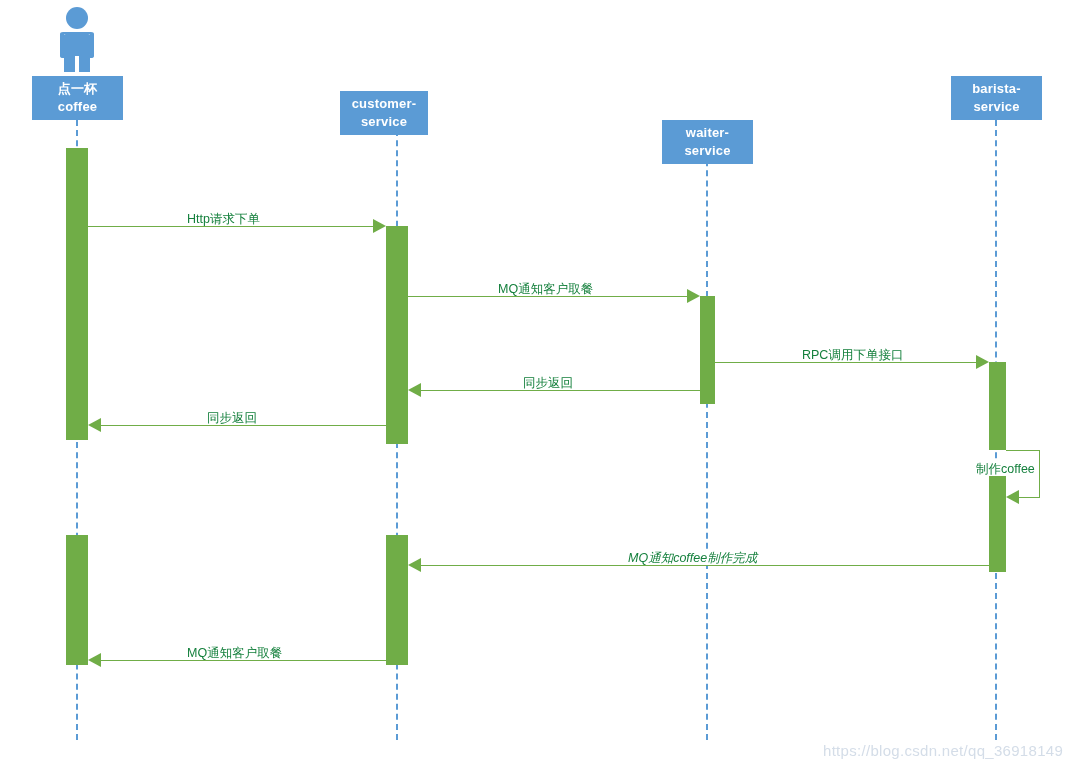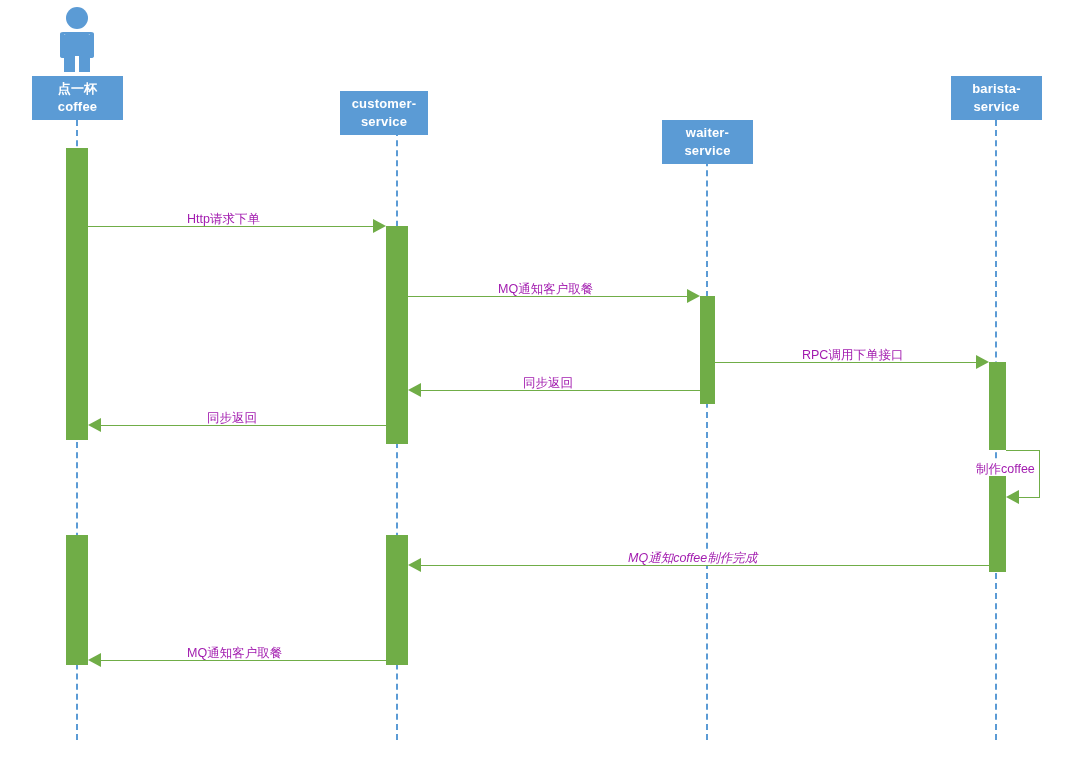--- a/index.html
+++ b/index.html
@@ -50,21 +50,21 @@
     background: #70ad47;
   }
   
   .msg-line {
     position: absolute;
     height: 0;
     border-top: 1px solid #70ad47;
   }
   .msg-label {
     position: absolute;
-    color: #a21caf;
+    color: #15803d;
     font-size: 12.5px;
     line-height: 14px;
     background: #ffffff;
     padding: 0 3px;
     white-space: nowrap;
     text-align: right;
   }
   .arrow-head {
     position: absolute;
     width: 0;
@@ -171,14 +171,15 @@
   <div class="msg-label" style="left:966px; top:462px;margin-left:7px;">制作coffee</div>
 
   <div class="msg-line" style="left:421px; top:565px; width:568px;"></div>
   <div class="arrow-head arrow-left" style="left:408px; top:558px;"></div>
   <div class="msg-label" style="left:625px; top:551px;font-style:italic;">MQ通知coffee制作完成</div>
 
   <div class="msg-line" style="left:101px; top:660px; width:285px;"></div>
   <div class="arrow-head arrow-left" style="left:88px; top:653px;"></div>
   <div class="msg-label" style="left:184px; top:646px;">MQ通知客户取餐</div>
 
+  <div class="watermark" style="left:823px; top:742px;">https://blog.csdn.net/qq_36918149</div>
 
 </div>
 
 </body></html>

